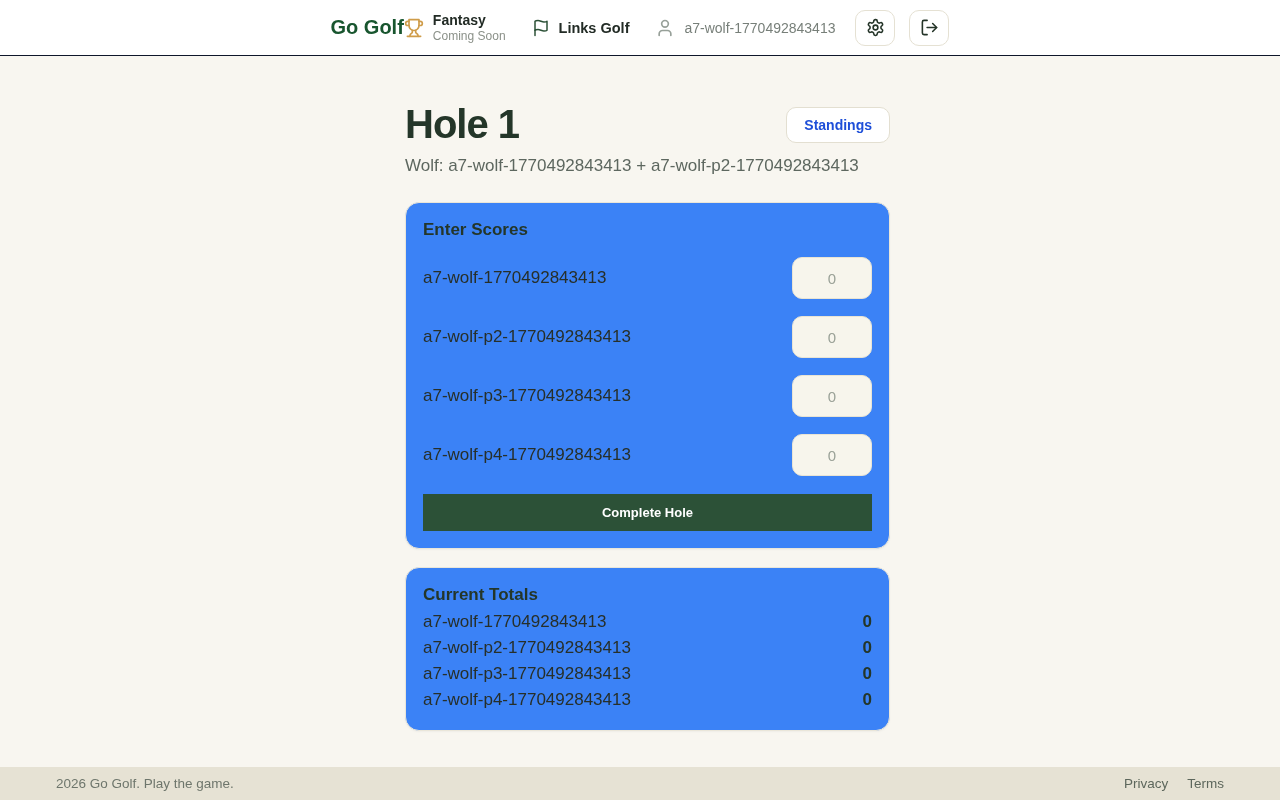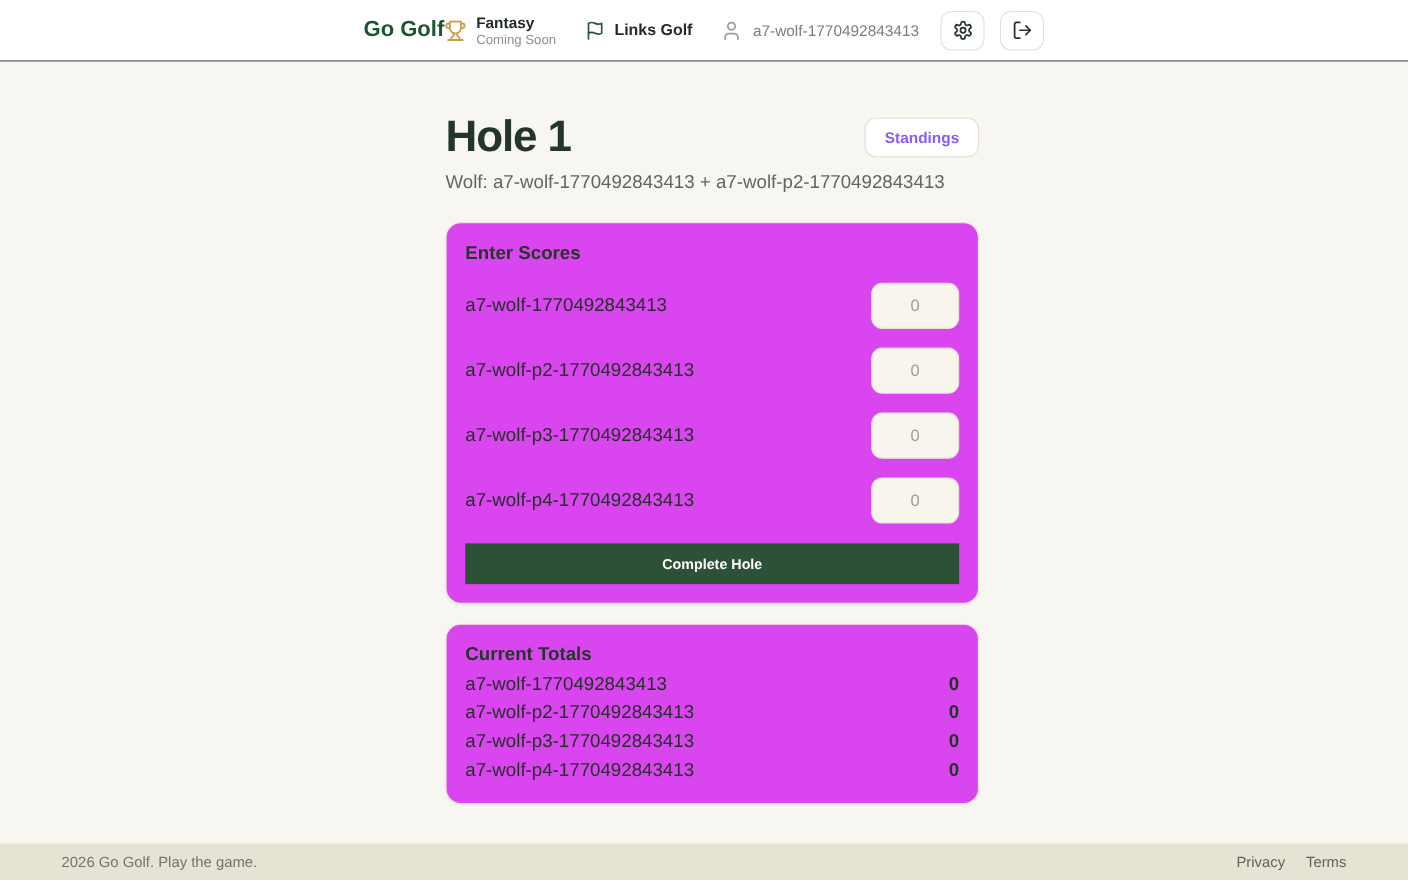--- a/index.html
+++ b/index.html
@@ -42,27 +42,27 @@
   .btn-group { display: flex; align-items: center; gap: 14px; margin-left: -6px; }
 
   
   .main { flex: 1; background: #f8f6f0; overflow: hidden; }
   .container { width: 500px; margin: 0 auto; padding-top: 46px; padding-left: 15px; }
   .title-row { display: flex; justify-content: space-between; align-items: center; }
   .page-title { font-size: 40px; font-weight: 800; color: #243629; margin: 0; letter-spacing: -1px; }
   .standings-btn {
     padding: 9px 17px; background: #ffffff;
     border: 1px solid #e3dfd1; border-radius: 10px;
-    color: #8b5cf6; font-weight: 700; font-size: 14px;
+    color: #1d4ed8; font-weight: 700; font-size: 14px;
     cursor: pointer; font-family: inherit;
   }
   .subtitle { margin: 9px 0 0; font-size: 17px; color: #5d675f; }
 
   .card {
-    background: #d946ef;
+    background: #3b82f6;
     border: 1px solid #eae6d9; border-radius: 14px;
     padding: 17px;
     box-shadow: 0 1px 2px rgba(0,0,0,0.04);
   }
   .card-scores { margin-top: 26px; }
   .card-heading { font-size: 17px; font-weight: 700; color: #243629; margin: 0; }
   .score-row { display: flex; justify-content: space-between; align-items: center; margin-top: 17px; }
   .player-name { font-size: 17px; color: #272f29; }
   .score-input {
     width: 80px; height: 42px; text-align: center;

